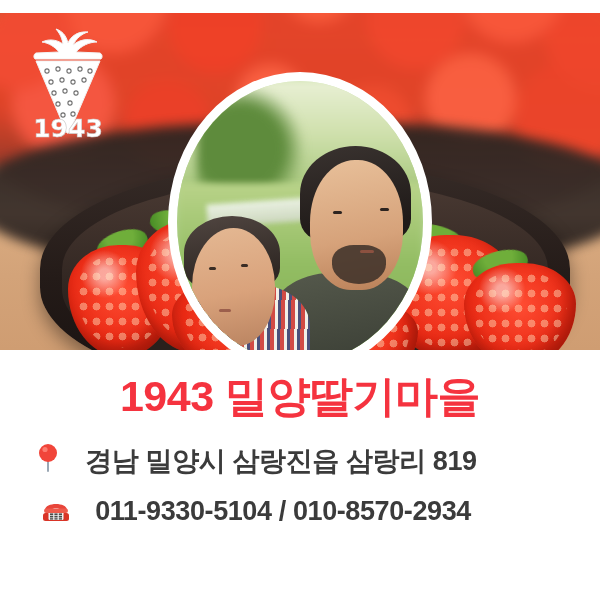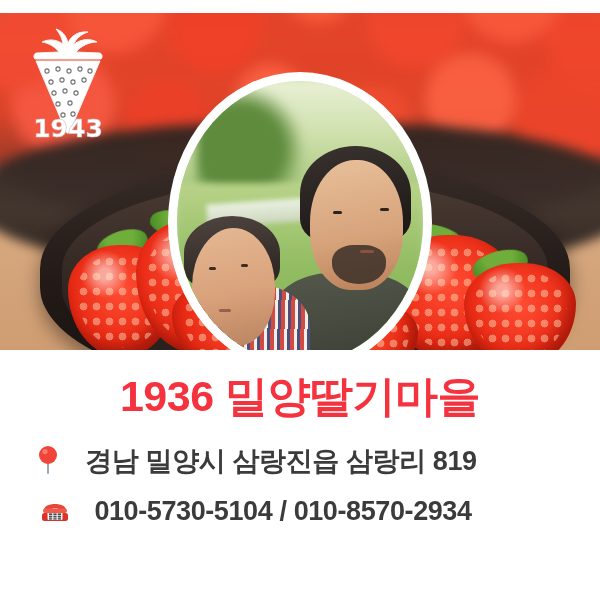--- a/index.html
+++ b/index.html
@@ -305,21 +305,21 @@
     letter-spacing: -0.5px;
     color: #f5333f;
     white-space: nowrap;
   }
 
   .line-row {
     position: absolute;
     left: 0;
     width: 512px;
     display: flex;
-    align-items: center;
+    align-items: flex-start;
     justify-content: center;
     gap: 24px;
     white-space: nowrap;
   }
   .address-row { top: 93px; }
   .phone-row   { top: 146px; }
 
   .line-text {
     font-size: 27px;
     font-weight: 700;
@@ -409,21 +409,21 @@
       <div class="fig-w-hair"></div>
       <div class="fig-w-head"></div>
       <div class="fig-w-eye"></div>
       <div class="fig-w-eye2"></div>
       <div class="fig-w-mouth"></div>
     </div>
   </div>
 
   <div class="info">
 
-    <div class="headline">1936 밀양딸기마을</div>
+    <div class="headline">1943 밀양딸기마을</div>
 
     <div class="line-row address-row">
       <span class="emoji">
         <svg width="26" height="30" viewBox="0 0 26 30" aria-hidden="true">
           <rect x="12" y="14" width="2" height="15" rx="1" fill="#9aa7b4"></rect>
           <circle cx="13" cy="10" r="9" fill="#f1453a"></circle>
           <circle cx="10" cy="6.5" r="2.6" fill="#ff8a7d" opacity="0.8"></circle>
         </svg>
       </span>
       <span class="line-text">경남 밀양시 삼랑진읍 삼랑리 819</span>
@@ -442,17 +442,17 @@
               <rect x="13.4" y="19.8" width="3.2" height="1.7"></rect>
               <rect x="17.8" y="19.8" width="3.2" height="1.7"></rect>
             <rect x="9" y="22.2" width="3.2" height="1.4"></rect>
               <rect x="13.4" y="22.2" width="3.2" height="1.4"></rect>
               <rect x="17.8" y="22.2" width="3.2" height="1.4"></rect>
           </g>
           <path d="M4 14 C4 6 26 6 26 14 L26 16 L21 16 C21 11 9 11 9 16 L4 16 Z" fill="#e8453a"></path>
           <rect x="3" y="12.5" width="24" height="4.5" rx="2.2" fill="#ee5a4c"></rect>
         </svg>
       </span>
-      <span class="line-text">010-5730-5104 / 010-8570-2934</span>
+      <span class="line-text">011-9330-5104 / 010-8570-2934</span>
     </div>
 
   </div>
 </div>
 
 </body></html>

